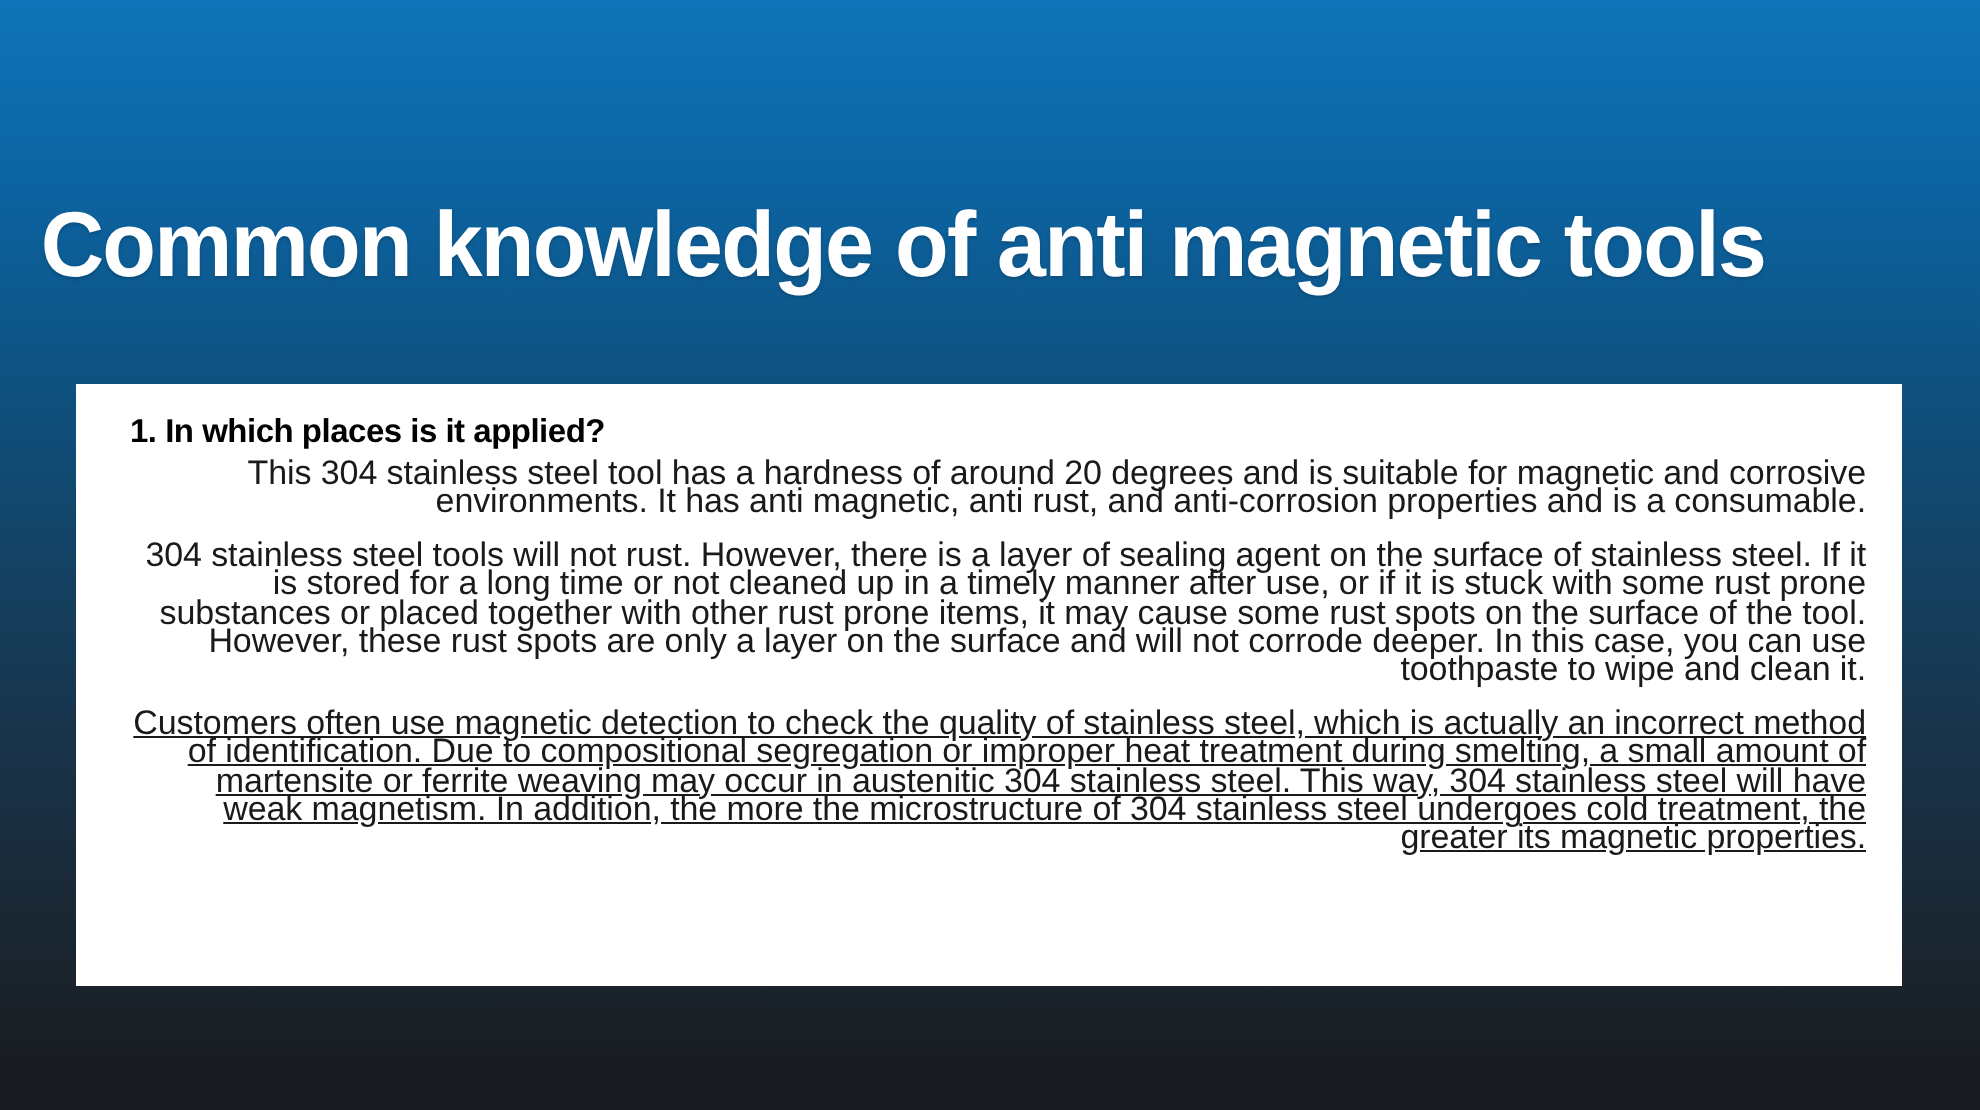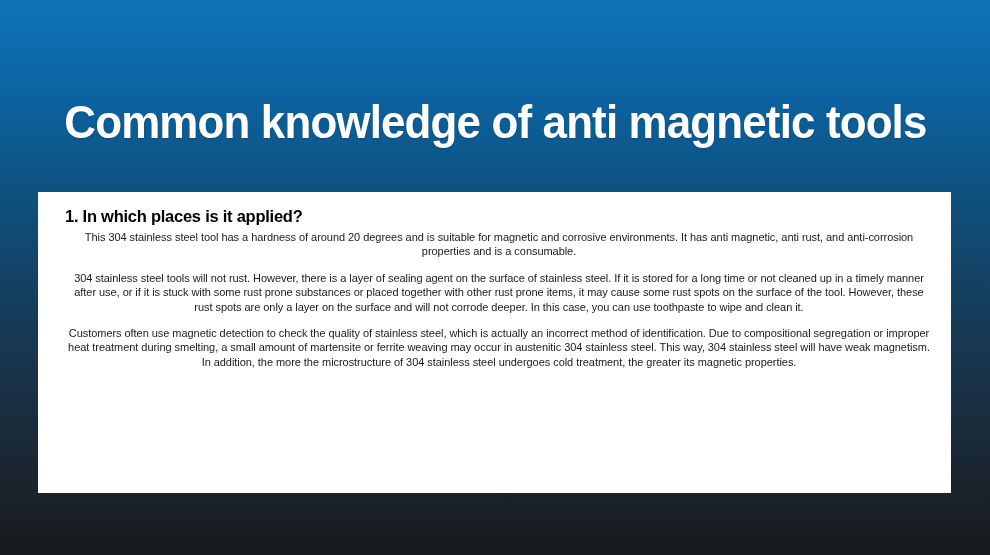--- a/index.html
+++ b/index.html
@@ -35,21 +35,21 @@
       #171b1f 100%
     );
   }
 
   
   #title-area {
     position: absolute;
     left: 0;
     top: 64px;
     width: 990px;
-    text-align: center;
+    text-align: left;
   }
   #slide-title {
     display: inline-block;
     color: #ffffff;
     font-family: "Liberation Sans Narrow", "Liberation Sans", sans-serif;
     font-size: 46px;
     font-weight: bold;
     letter-spacing: -0.9px;
     line-height: 54px;
     white-space: nowrap;
@@ -84,28 +84,29 @@
     font-weight: bold;
     line-height: 20px;
     letter-spacing: -0.25px;
     white-space: nowrap;
   }
 
   .qa-body {
     margin: 0 0 12px 0;
     padding: 0;
     color: #1a1a1a;
-    font-size: 11px;
+    font-size: 17px;
     font-weight: normal;
     line-height: 14.4px;
     letter-spacing: -0.05px;
-    text-align: center;
+    text-align: right;
   }
   .qa-body.last {
     margin-bottom: 4px;
+    text-decoration: underline;
   }
 </style>
 </head>
 <body>
 
 <div id="slide">
 
   <div id="title-area">
     <h1 id="slide-title">Common knowledge of anti magnetic tools</h1>
   </div>

